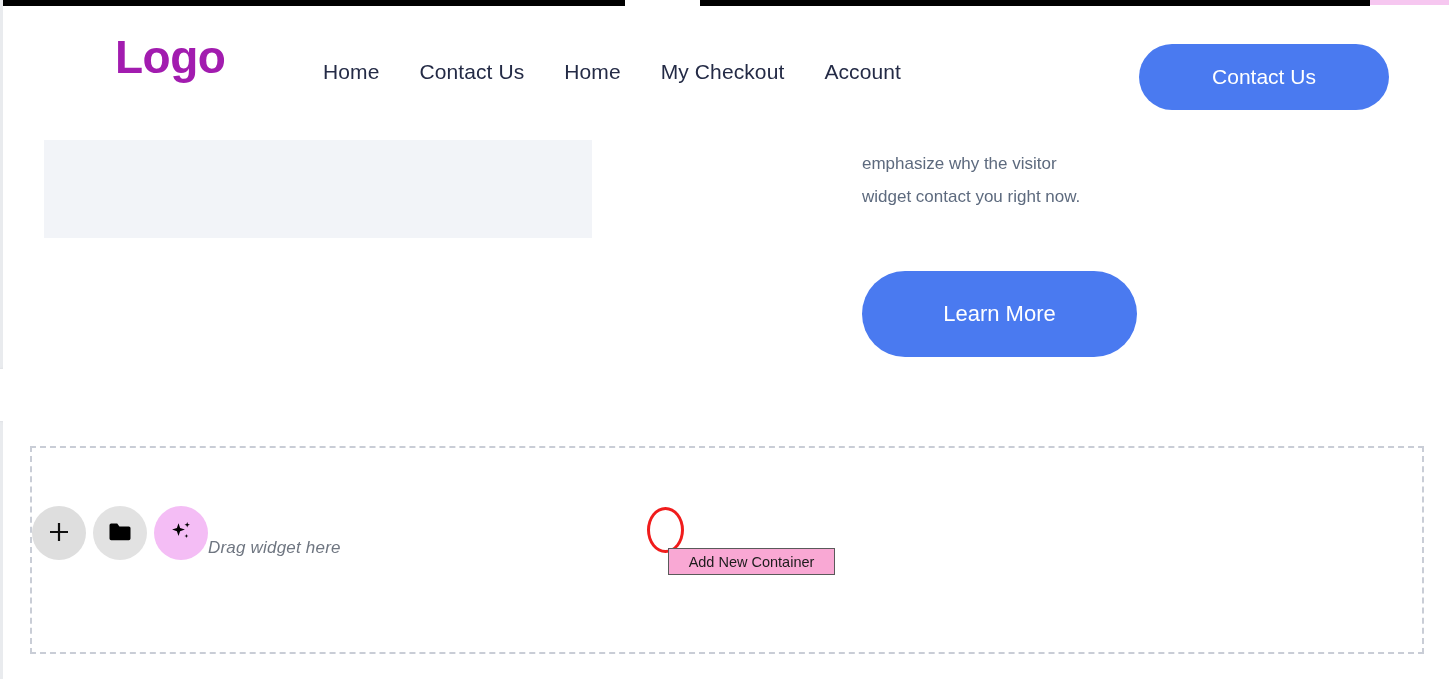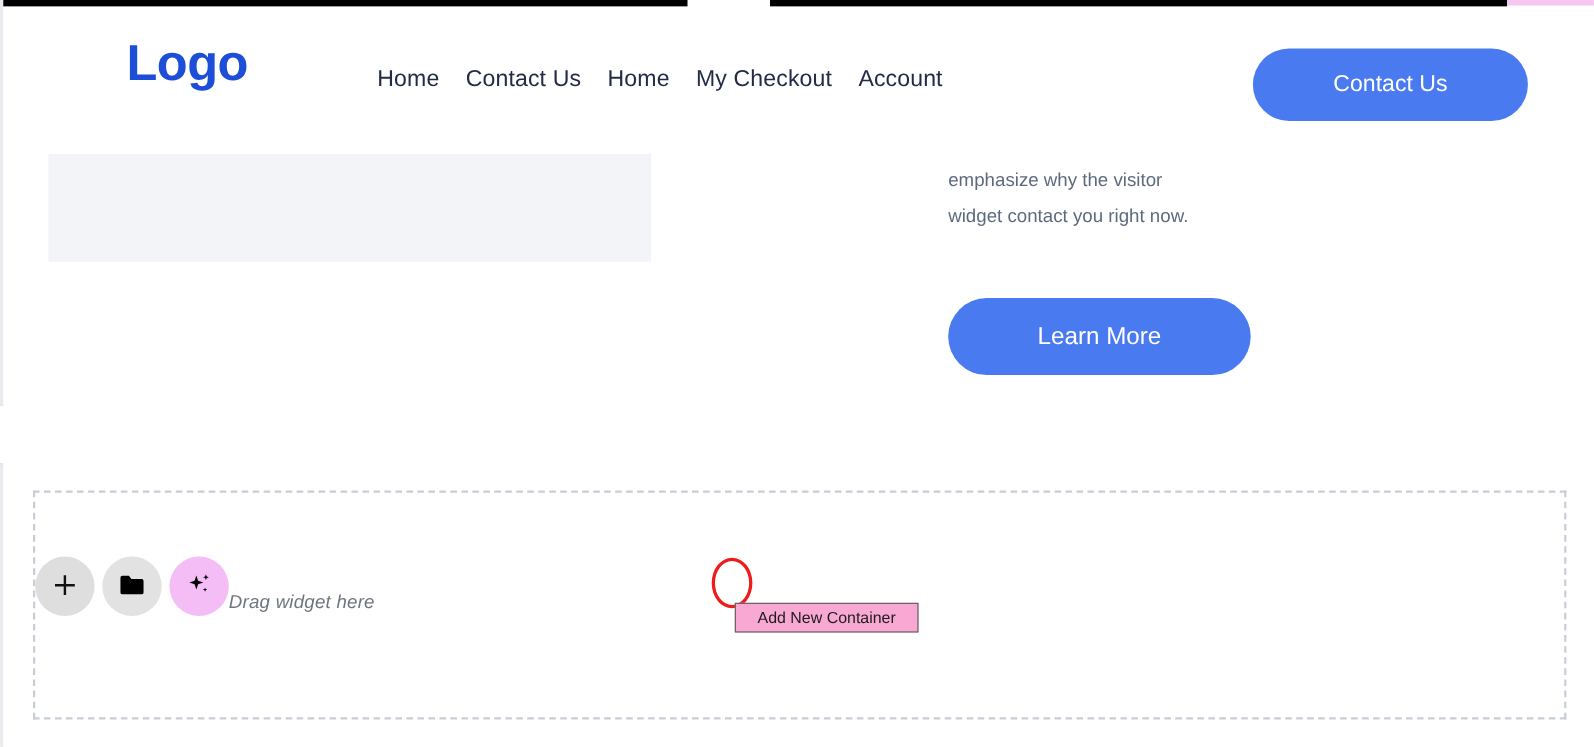--- a/index.html
+++ b/index.html
@@ -69,29 +69,29 @@
     position: absolute;
     left: 0; top: 0;
     width: 1446px; height: 125px;
   }
   .logo {
     position: absolute;
     left: 112px; top: 28px;
     font-size: 46px;
     font-weight: 700;
     letter-spacing: -0.5px;
-    color: #1d4ed8;
+    color: #a21caf;
     line-height: 1;
   }
   .nav {
     position: absolute;
-    left: 340px; top: 54px;
+    left: 320px; top: 54px;
     display: flex;
     align-items: flex-start;
-    gap: 24px;
+    gap: 40px;
   }
   .nav a {
     font-size: 21px;
     color: #242b46;
     text-decoration: none;
     white-space: nowrap;
     letter-spacing: 0.1px;
   }
   .btn-pill {
     display: inline-flex;
@@ -124,21 +124,21 @@
     left: 859px; top: 141px;
     width: 420px;
     font-size: 17px;
     line-height: 33px;
     color: #5d6a7e;
   }
   .hero-copy .ln { display: block; }
   .hero-cta {
     position: absolute;
     left: 859px; top: 265px;
-    width: 275px; height: 70px;
+    width: 275px; height: 86px;
     font-size: 22px;
   }
 
   
   .drop-zone {
     position: absolute;
     left: 27px; top: 440px;
     width: 1394px; height: 208px;
     border: 2px dashed #c9cdd6;
     background: transparent;

